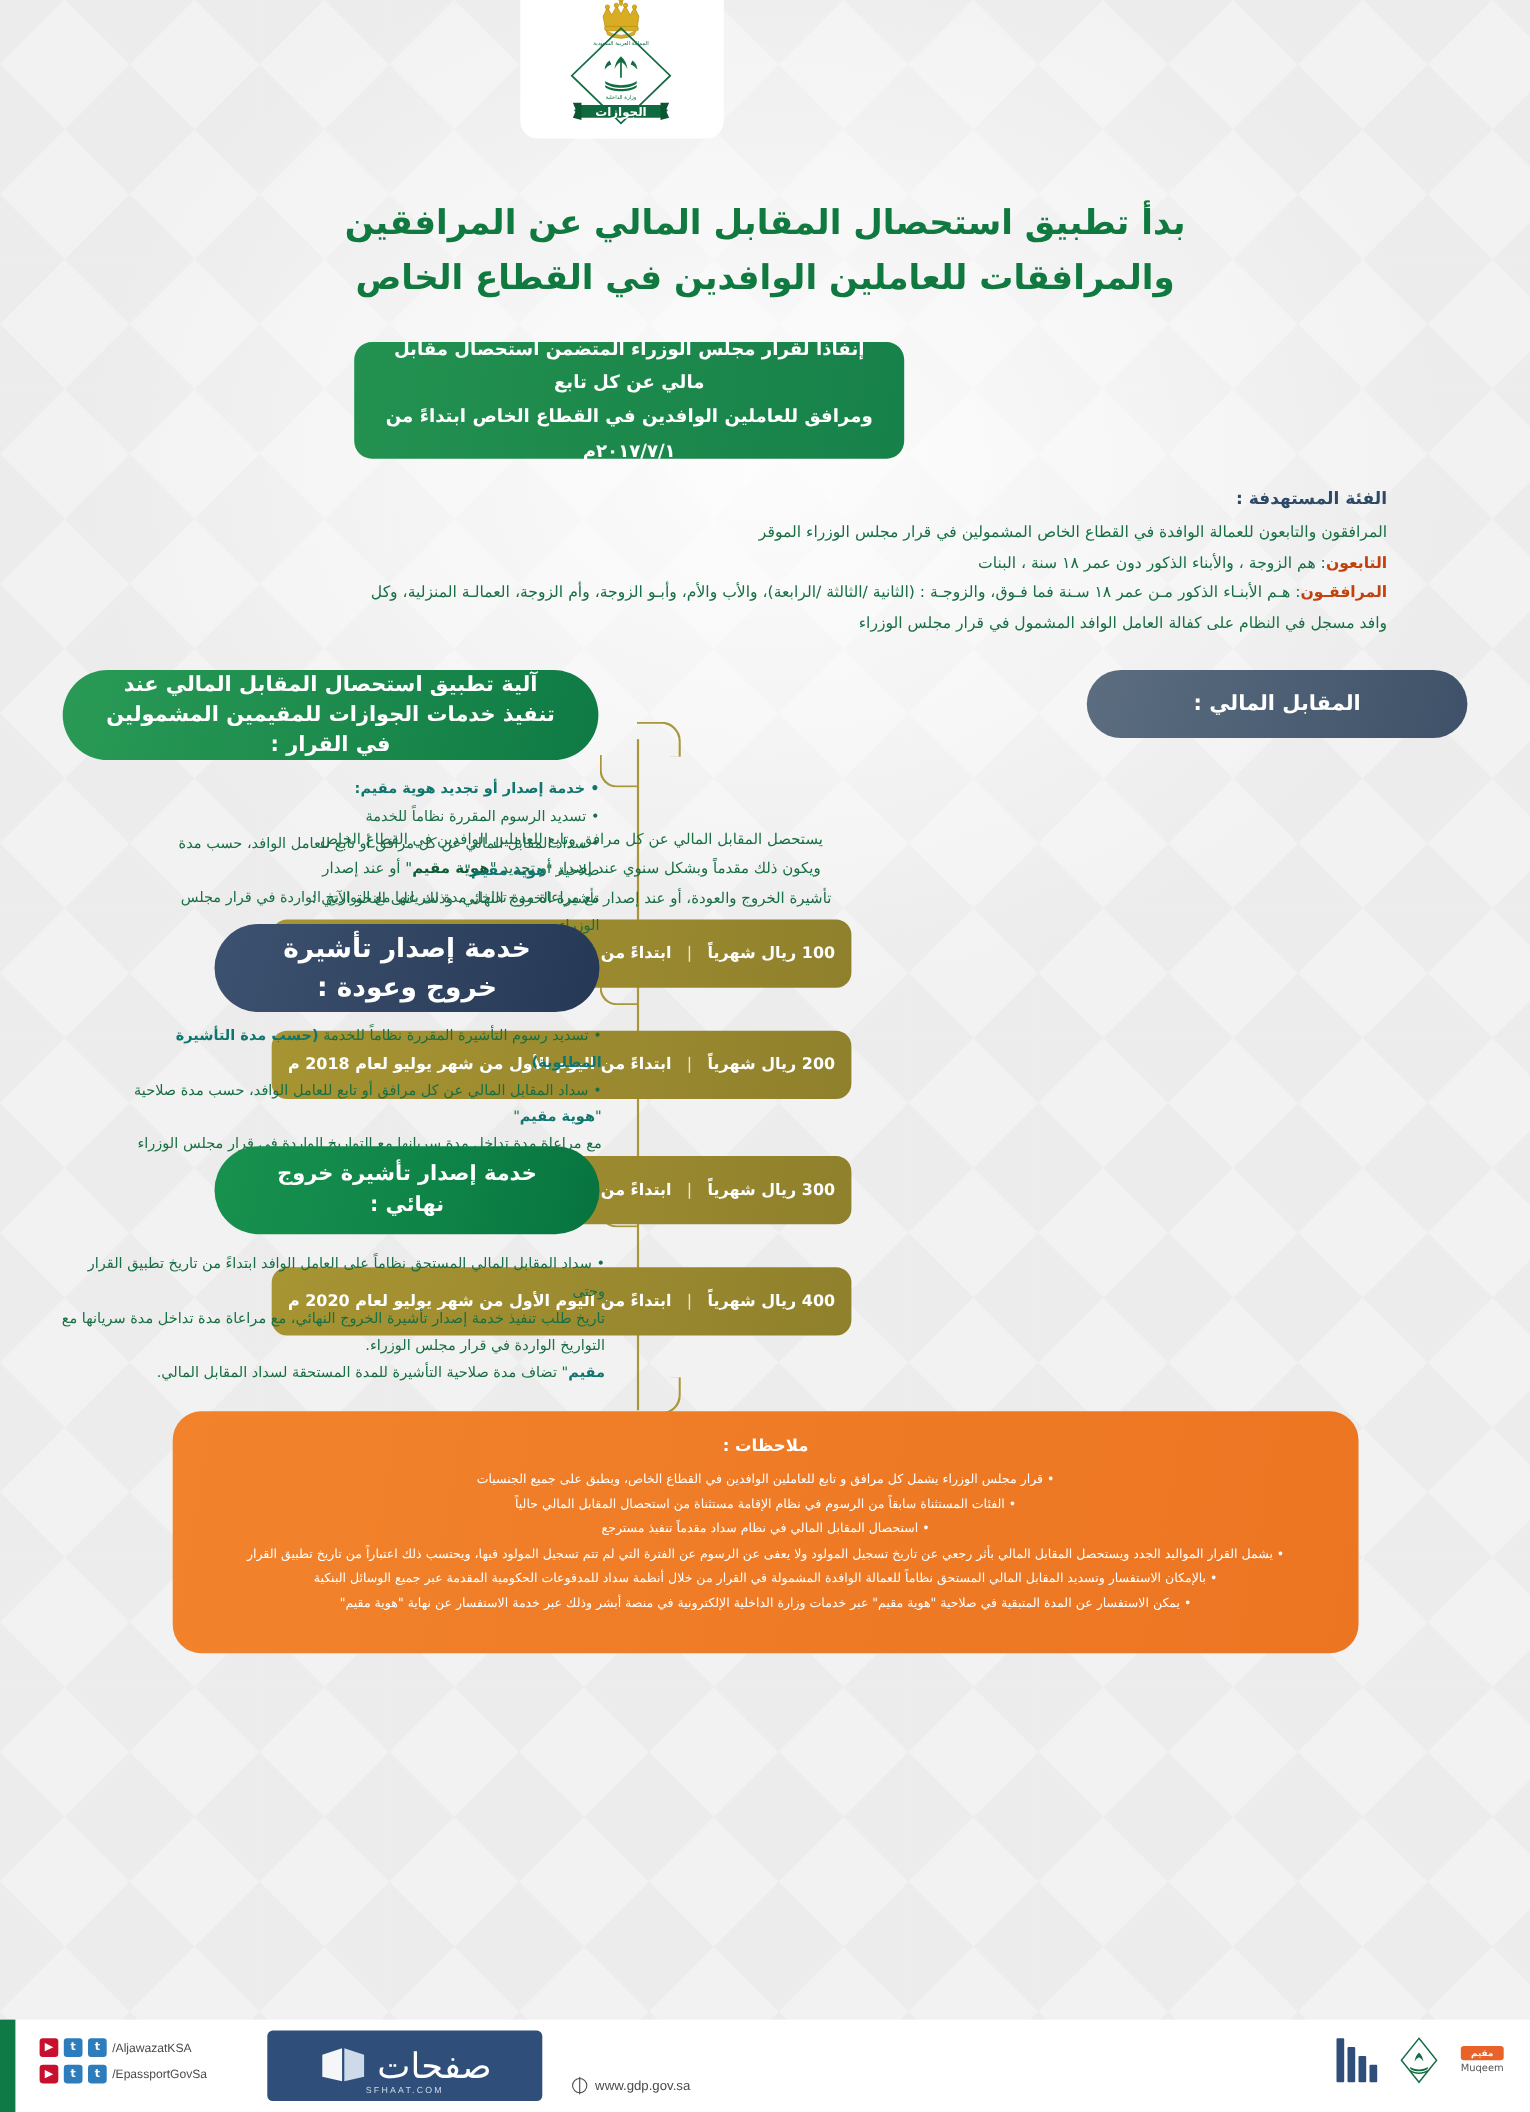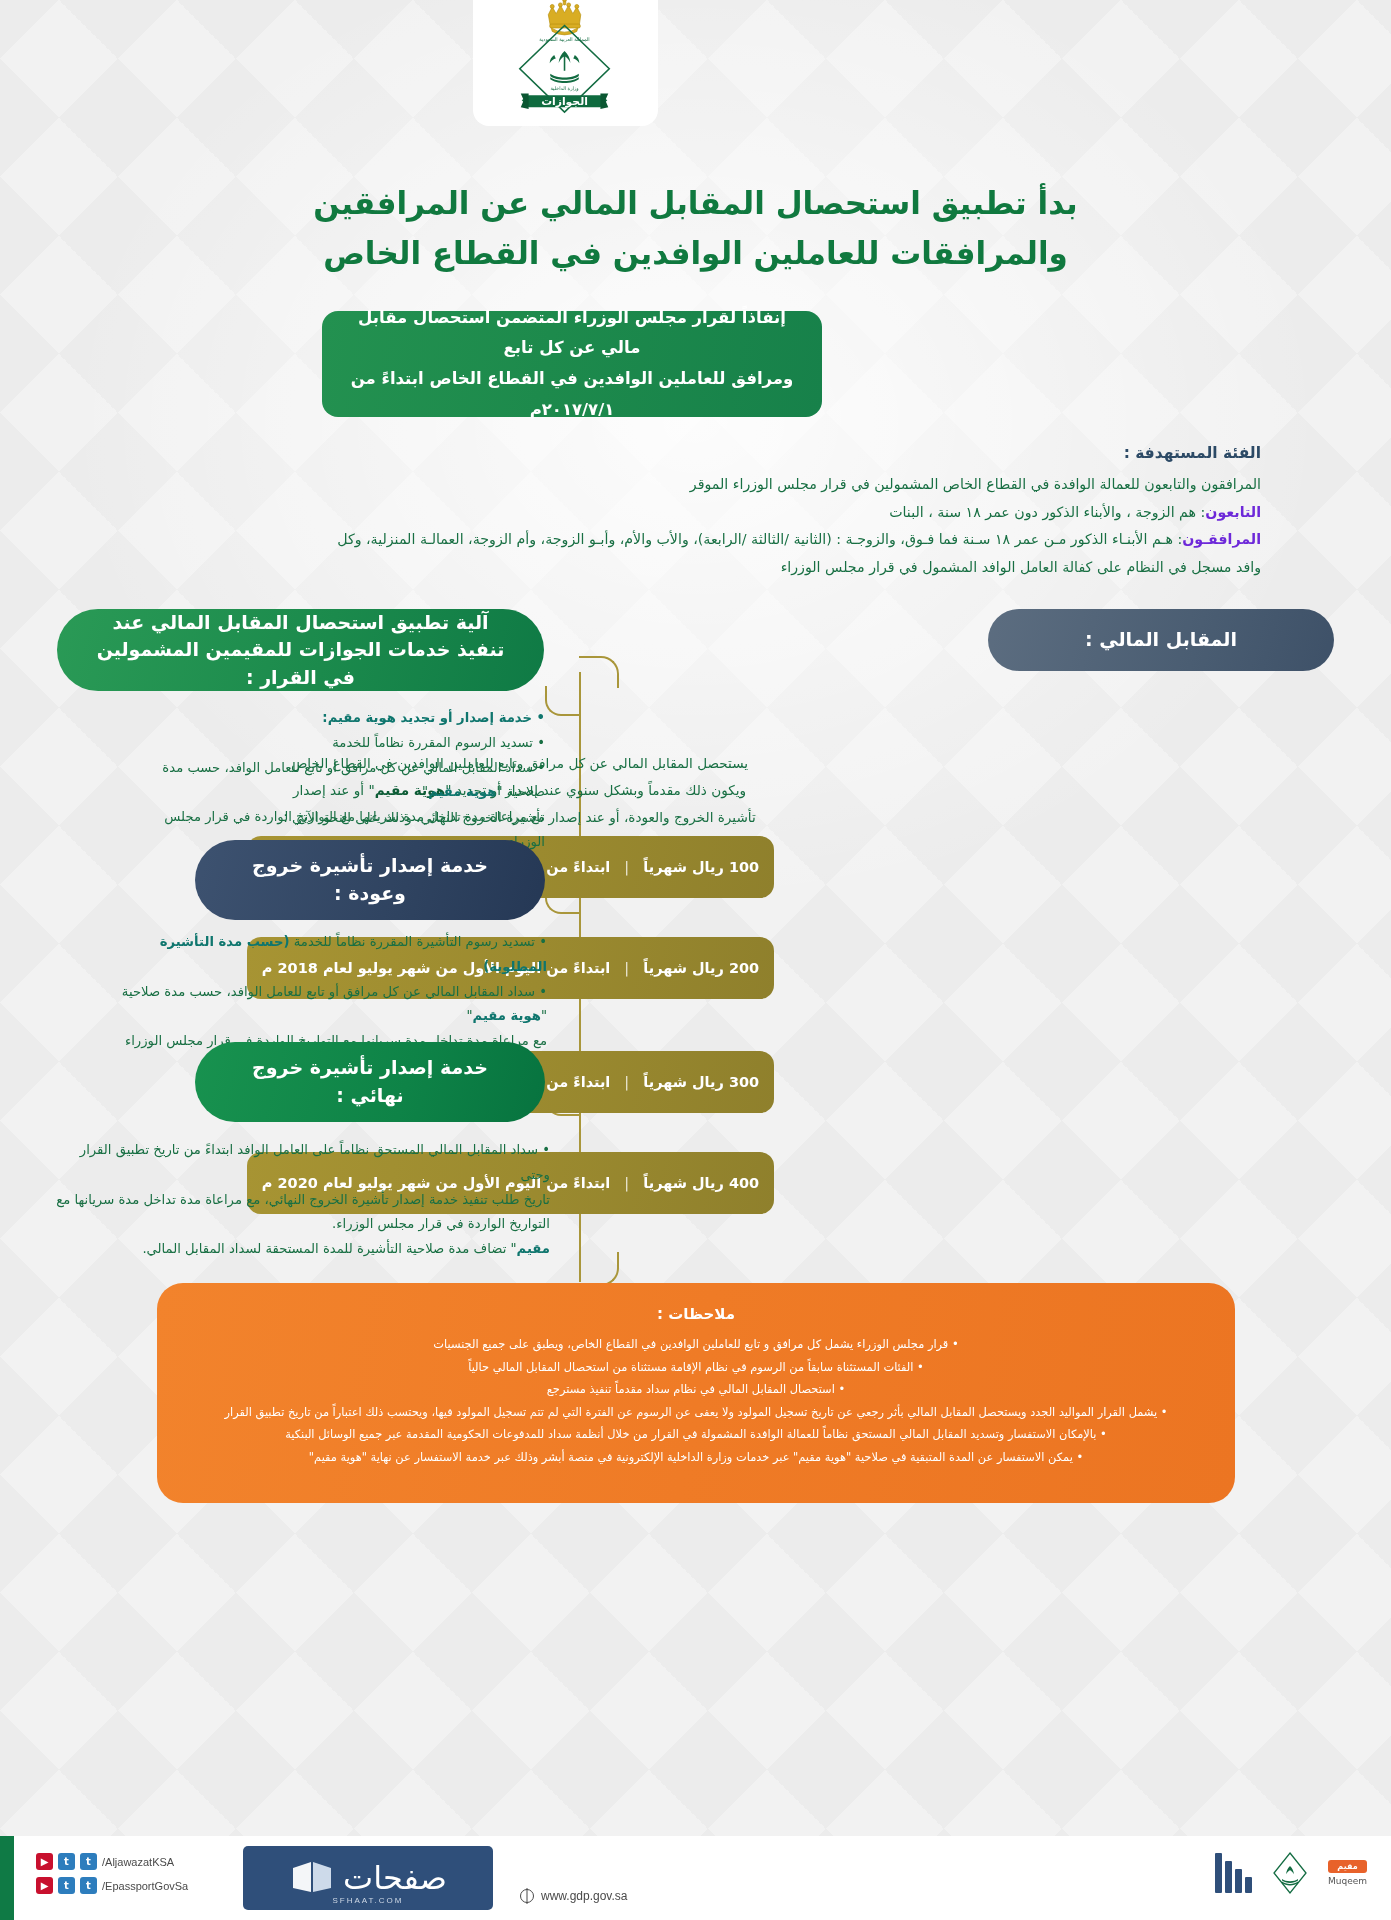--- a/index.html
+++ b/index.html
@@ -101,21 +101,21 @@
     color: #2c4a66;
     font-size: 15.5px;
     font-weight: bold;
     margin-bottom: 9px;
   }
   .target-line {
     color: #186f43;
     font-size: 14.2px;
     line-height: 1.95;
   }
-  .target-line b { color: #6d28d9; font-weight: bold; }
+  .target-line b { color: #c2410c; font-weight: bold; }
 
   
   .pill {
     position: absolute;
     border-radius: 44px;
     color: #ffffff;
     display: flex;
     align-items: center;
     justify-content: center;
     text-align: center;
@@ -133,21 +133,21 @@
     right: 57px; top: 609px;
     width: 346px; height: 62px;
     background: linear-gradient(105deg, #5c6d80 0%, #4a5d72 60%, #3e5168 100%);
     font-size: 19px;
     border-radius: 34px;
   }
   .pill-left-slate {
     left: 195px; top: 840px;
     width: 350px; height: 80px;
     background: linear-gradient(105deg, #3d5270 0%, #2f4360 60%, #253855 100%);
-    font-size: 19px;
+    font-size: 24px;
   }
   .pill-left-green2 {
     left: 195px; top: 1042px;
     width: 350px; height: 80px;
     background: linear-gradient(105deg, #18924f 0%, #0e8347 60%, #07733f 100%);
     font-size: 19px;
   }
 
   
   .left-text {

